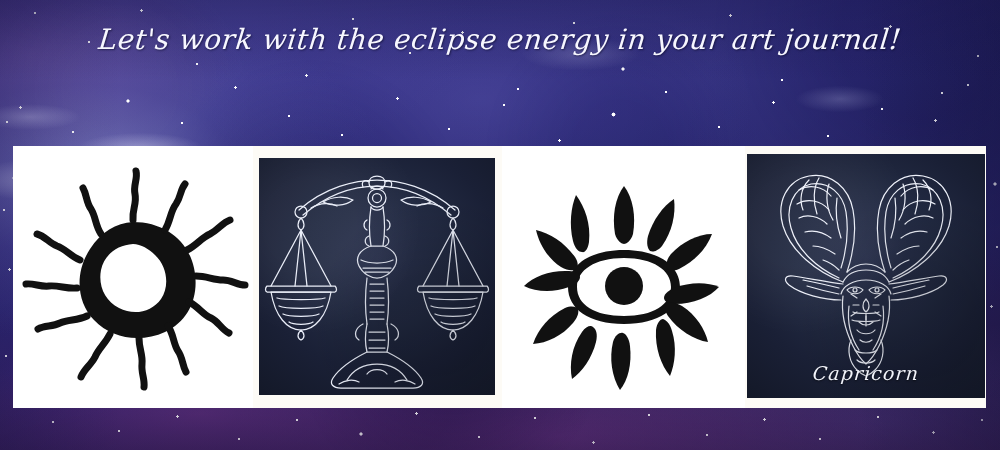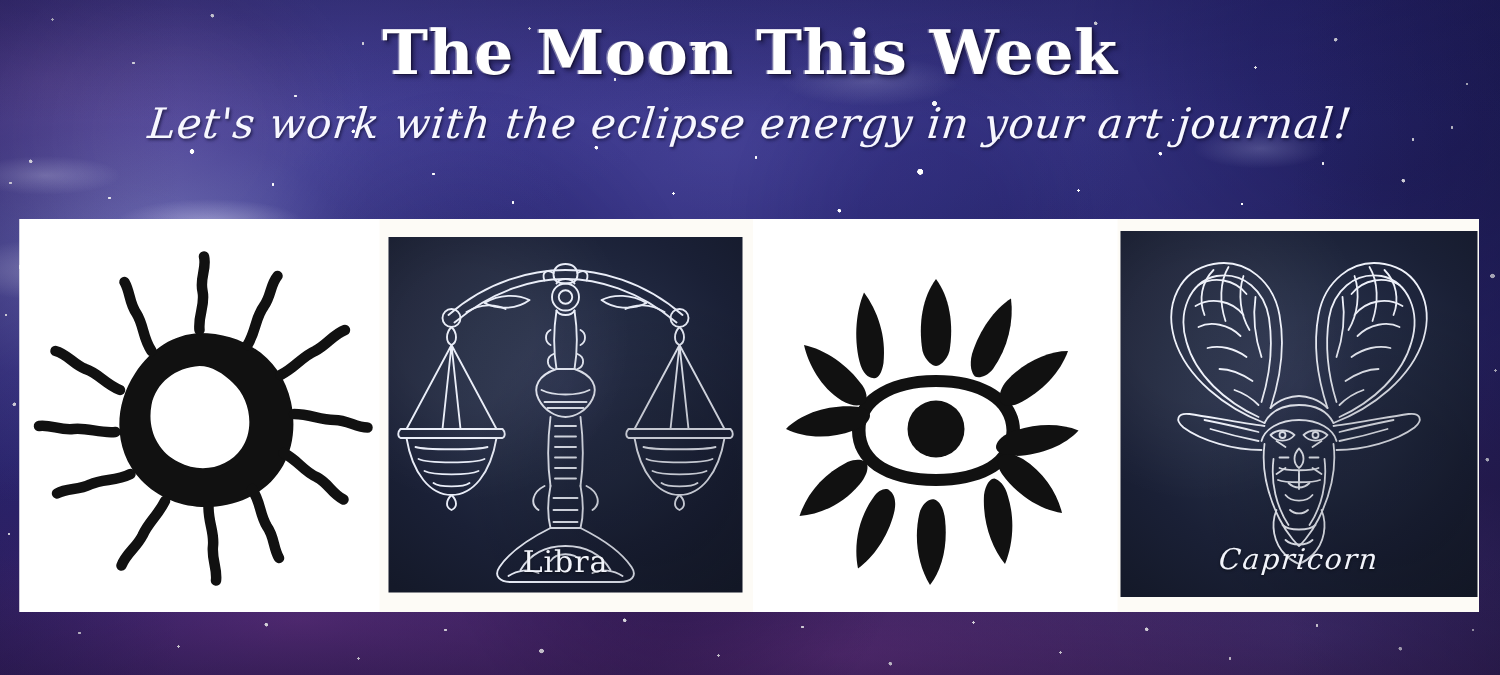--- a/index.html
+++ b/index.html
@@ -263,21 +263,20 @@
 
 <div class="banner">
 
   <div class="galaxy-base"></div>
   <div class="galaxy-mottle"></div>
   <div class="galaxy-wisp"></div>
   <div class="galaxy-stars"></div>
   <div class="galaxy-vignette"></div>
 
   <div class="headings">
-    <div class="title">The Moon This Week</div>
     <div class="subtitle">Let's work with the eclipse energy in your art journal!</div>
   </div>
 
   <div class="panel-strip">
 
     <div class="panel panel-sun-wavy">
       <svg class="art-svg" viewBox="0 0 240 262">
         <g fill="none" stroke="#111111" stroke-linecap="round" stroke-linejoin="round">
 
           <path d="M120 76 C151 76 175 94 181 122 C187 150 176 175 152 186 C128 197 99 193 81 174
@@ -353,21 +352,20 @@
           <circle cx="194" cy="54" r="6"></circle>
           <path d="M194 60 C190 64 190 70 194 72 C198 70 198 64 194 60 Z"></path>
           <path d="M194 72 L164 128 M194 72 L188 128 M194 72 L200 128 M194 72 L224 128"></path>
           <path d="M160 128 L228 128 C230 130 230 133 228 134 L160 134 C158 133 158 130 160 128 Z"></path>
           <path d="M164 134 C168 158 180 172 194 172 C208 172 220 158 224 134 Z"></path>
           <path d="M170 140 C176 142 212 142 218 140 M172 148 C178 151 210 151 216 148
                    M176 156 C182 159 206 159 212 156 M182 164 C186 167 202 167 206 164"></path>
           <path d="M194 172 C190 176 190 180 194 182 C198 180 198 176 194 172 Z"></path>
         </g>
       </svg>
-      <div class="zodiac-label serif">Libra</div>
     </div>
 
     <div class="panel panel-sun-petal">
       <svg class="art-svg" viewBox="0 0 243 262">
         <g fill="#111111" stroke="none">
 
           <circle cx="122" cy="140" r="19"></circle>
 
           <path d="M122 104 C157 104 178 120 178 141 C178 163 157 178 122 178 C87 178 66 163 66 141
                    C66 120 87 104 122 104 Z

